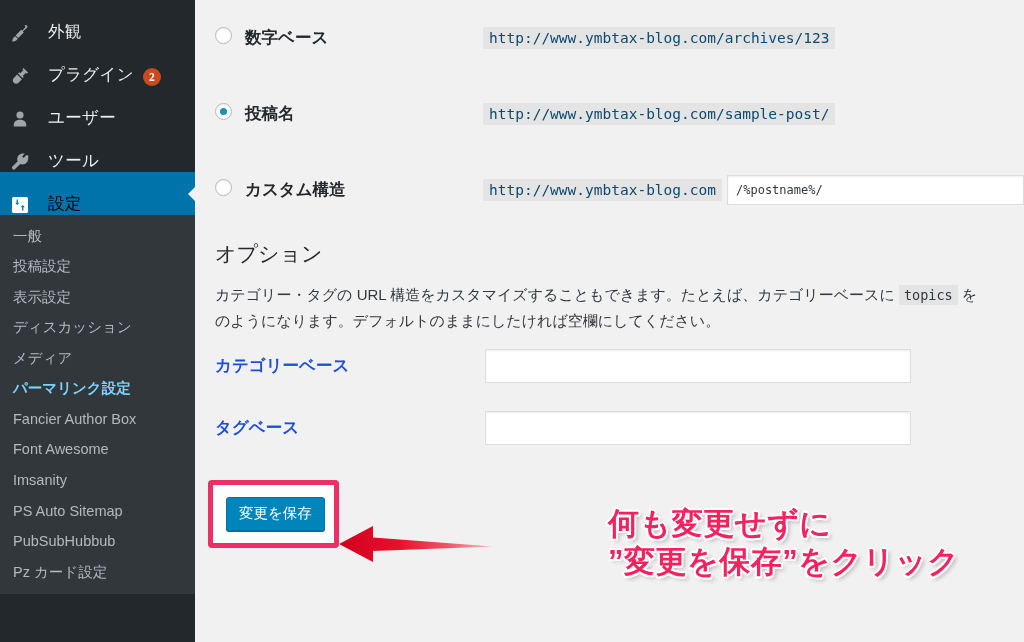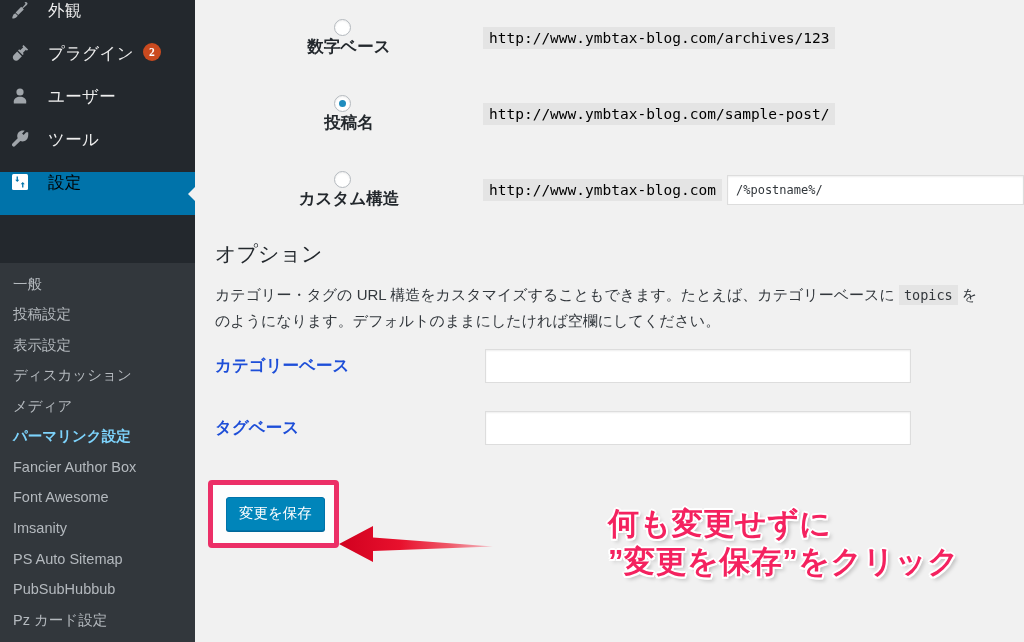--- a/index.html
+++ b/index.html
@@ -20,21 +20,21 @@
   #sidebar {
     width: 195px;
     min-width: 195px;
     background: #23282d;
     position: relative;
     overflow: hidden;
   }
   .menu-top { padding-top: 0; }
   .menu-item {
     display: flex;
-    align-items: flex-start;
+    align-items: flex-end;
     height: 43px;
     padding-left: 10px;
     color: #eeeeee;
     font-size: 16.5px;
     position: relative;
     box-sizing: border-box;
     font-family: Liberation Serif, serif;
   }
   .menu-item .mi-icon {
     width: 30px;
@@ -76,21 +76,20 @@
     background: #ca4a1f;
     color: #fff;
     font-size: 11.5px;
     font-weight: bold;
     box-sizing: border-box;
   }
   .submenu {
     background: #32373c;
     padding-top: 6px;
     padding-bottom: 6px;
-    margin-top: 48px;
   }
   .submenu-item {
     display: block;
     padding: 5.5px 0 5.5px 13px;
     color: #b4b9be;
     font-size: 14.5px;
     white-space: nowrap;
     line-height: 1.35;
   }
   .submenu-item.current {
@@ -111,22 +110,21 @@
     display: flex;
     align-items: center;
     height: 76px;
     padding-left: 20px;
     box-sizing: border-box;
   }
   .radio-cell {
     width: 268px;
     min-width: 268px;
     display: flex;
-    align-items: center;
-    flex-direction: column;
+    align-items: flex-start;
   }
   .radio {
     width: 17px; height: 17px;
     min-width: 17px;
     border-radius: 50%;
     border: 1px solid #b4b9be;
     background: #fff;
     margin-right: 13px;
     position: relative;
     box-sizing: border-box;
@@ -143,21 +141,21 @@
   }
   .radio-label {
     font-size: 16.5px;
     color: #23282d;
     font-weight: bold;
     white-space: nowrap;
   }
   .url-code {
     font-family: "DejaVu Sans Mono", "Liberation Mono", monospace;
     font-size: 14.5px;
-    color: #000000;
+    color: #0c4a6e;
     background: #e4e4e4;
     padding: 3px 6px;
     white-space: nowrap;
   }
   .custom-input {
     font-family: "DejaVu Sans Mono", "Liberation Mono", monospace;
     font-size: 12px;
     color: #32373c;
     background: #fff;
     border: 1px solid #ddd;

